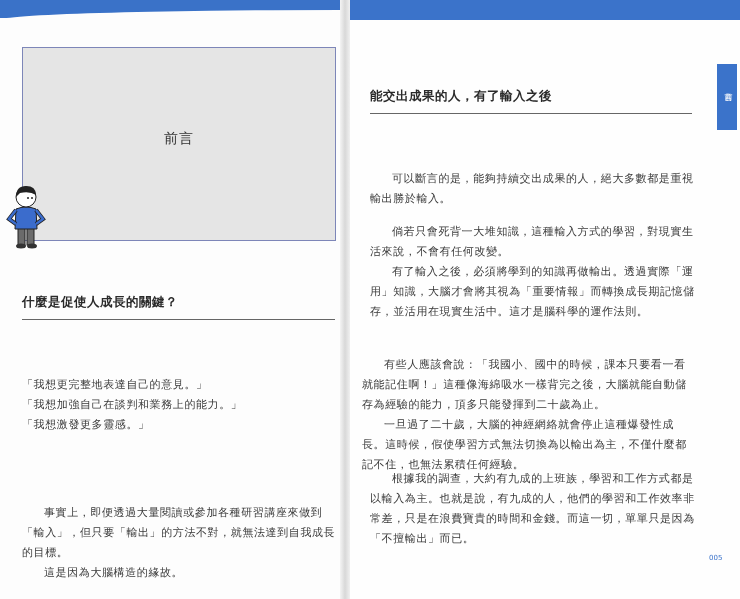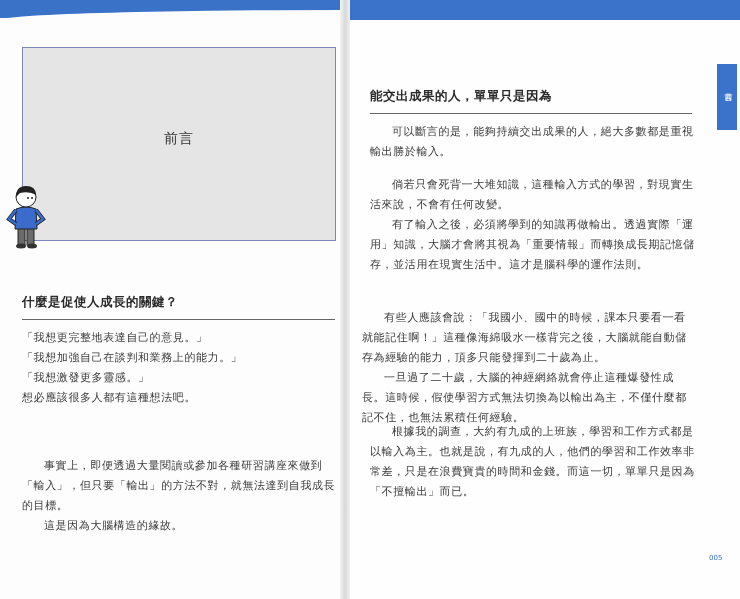--- a/index.html
+++ b/index.html
@@ -20,21 +20,21 @@
     background:#fdfdfd; border-top-left-radius:340px 10px; }
   .top-band-right { position:absolute; left:347px; top:0; width:393px; height:20px; background:#3b73ca; }
   .frame { position:absolute; left:22px; top:47px; width:312px; height:192px;
     border:1.5px solid #7d86b8; background:#e5e5e5; }
   .frame-title { position:absolute; left:0; right:0; top:82px; text-align:center;
     font-family:"DejaVu Sans","Liberation Sans",sans-serif; font-size:14px; color:#333; letter-spacing:1px; }
   .figure { position:absolute; left:6px; top:183px; width:40px; height:66px; }
   .heading { position:absolute; font-family:"DejaVu Sans","Liberation Sans",sans-serif;
     font-weight:bold; font-size:12.5px; color:#2a2a2a; letter-spacing:0.5px; }
   .rule { position:absolute; height:0; border-top:1px solid #666; }
-  .para { position:absolute; font-size:11px; line-height:20px; color:#3a3a3a; letter-spacing:0.6px; }
+  .para { position:absolute; font-size:11px; line-height:20px; color:#3a3a3a; letter-spacing:0.6px;margin-top:47px; }
   .para p { margin:0; }
   .indent { text-indent:2em; }
   .side-tab { position:absolute; left:717px; top:64px; width:20px; height:66px; background:#3b73ca; }
   .side-tab span { display:block; color:#fff; font-size:8px; text-align:center; writing-mode:vertical-rl;
     font-family:"DejaVu Sans","Liberation Sans",sans-serif; margin:0 auto; padding-top:22px; }
   .page-num { position:absolute; left:709px; top:554px; font-size:7px; color:#3b73ca;
     font-family:"DejaVu Sans","Liberation Sans",sans-serif; }
 </style>
 </head>
 <body>
@@ -65,29 +65,28 @@
   <circle cx="26" cy="15" r="1" fill="#222"></circle>
 </svg>
 
 <div class="heading" style="left:22px; top:294px;">什麼是促使人成長的關鍵？</div>
 <div class="rule" style="left:22px; top:319px; width:313px;"></div>
 
 <div class="para" style="left:22px; top:328px; width:315px;">
   <p>「我想更完整地表達自己的意見。」</p>
   <p>「我想加強自己在談判和業務上的能力。」</p>
   <p>「我想激發更多靈感。」</p>
-  <p>想必應該很多人都有這種想法吧。</p>
 </div>
 
 <div class="para" style="left:22px; top:456px; width:315px;">
   <p class="indent">事實上，即便透過大量閱讀或參加各種研習講座來做到「輸入」，但只要「輸出」的方法不對，就無法達到自我成長的目標。</p>
   <p class="indent">這是因為大腦構造的緣故。</p>
 </div>
 
-<div class="heading" style="left:370px; top:88px;">能交出成果的人，單單只是因為</div>
+<div class="heading" style="left:370px; top:88px;">能交出成果的人，有了輸入之後</div>
 <div class="rule" style="left:370px; top:113px; width:322px;"></div>
 
 <div class="side-tab">
   <span>前言</span>
 </div>
 
 <div class="para" style="left:370px; top:122px; width:325px;">
   <p class="indent">可以斷言的是，能夠持續交出成果的人，絕大多數都是重視輸出勝於輸入。</p>
 </div>
 

